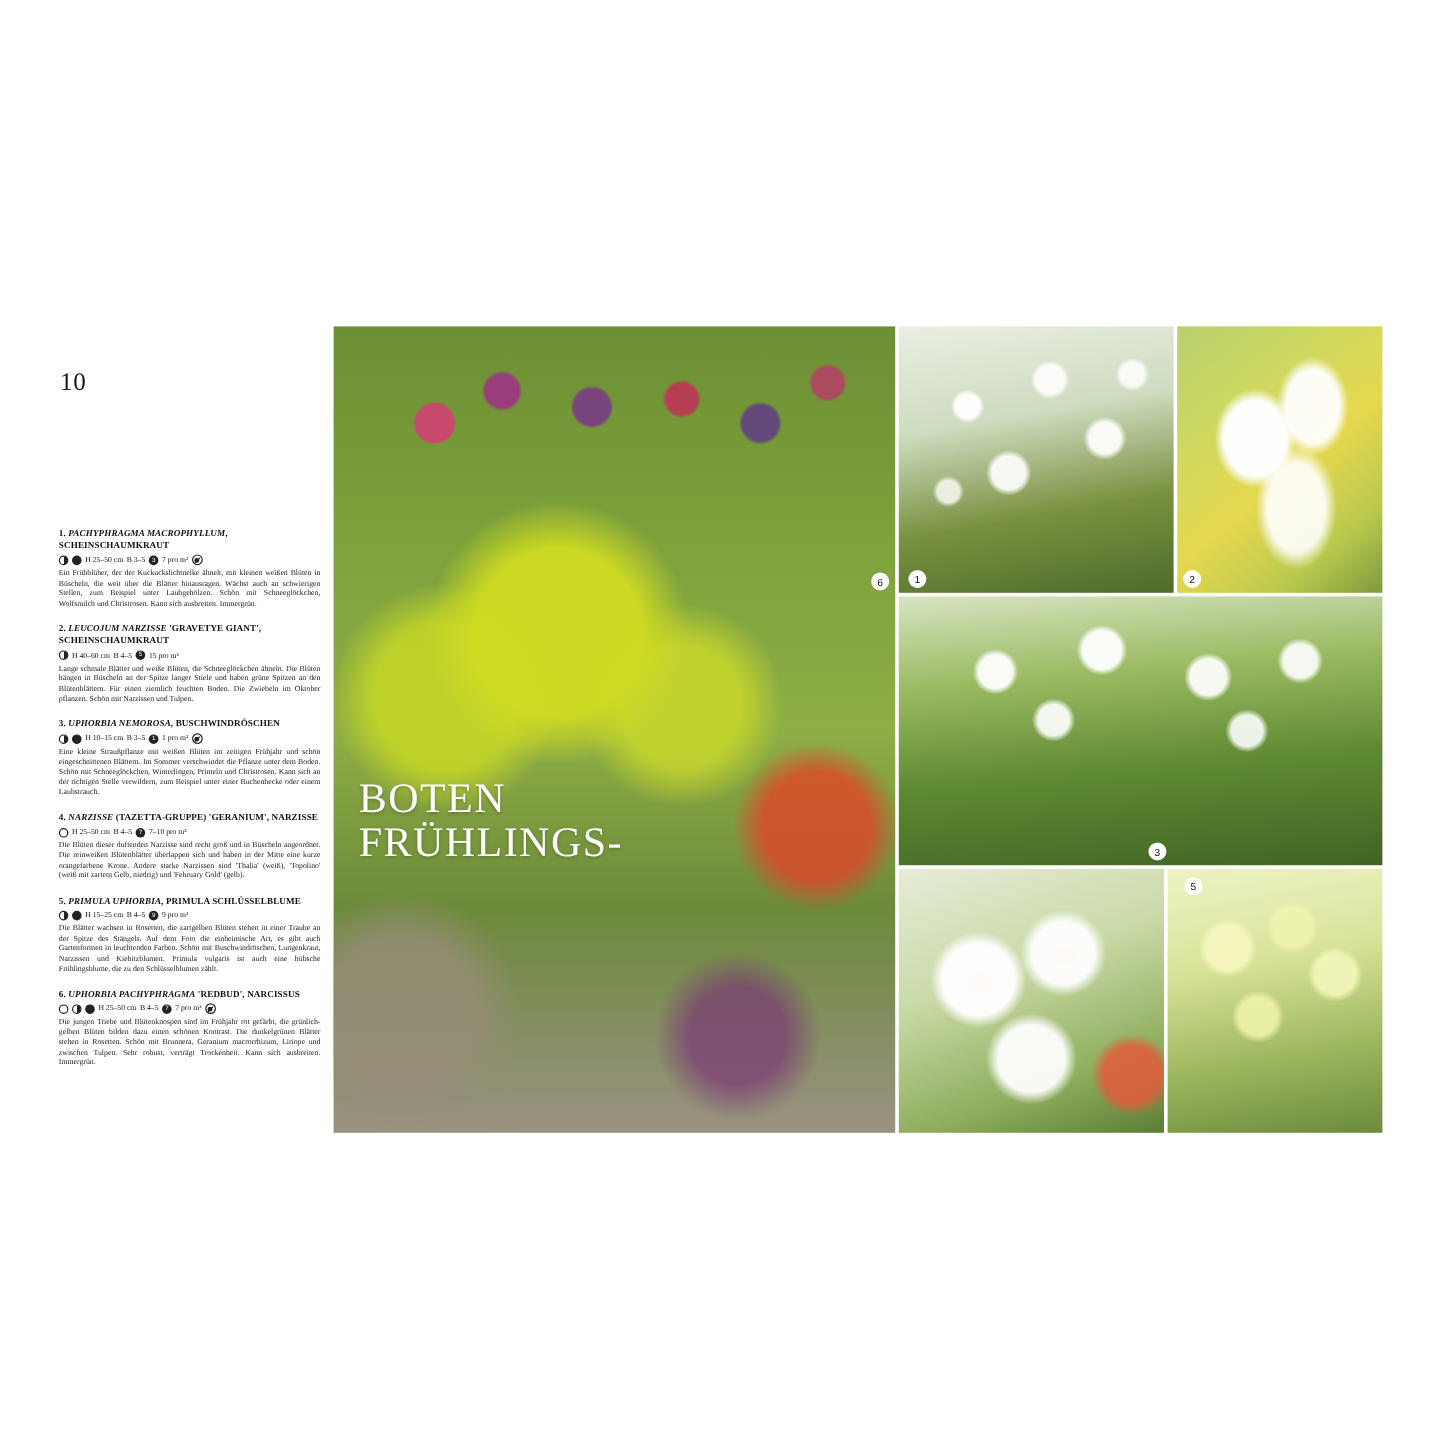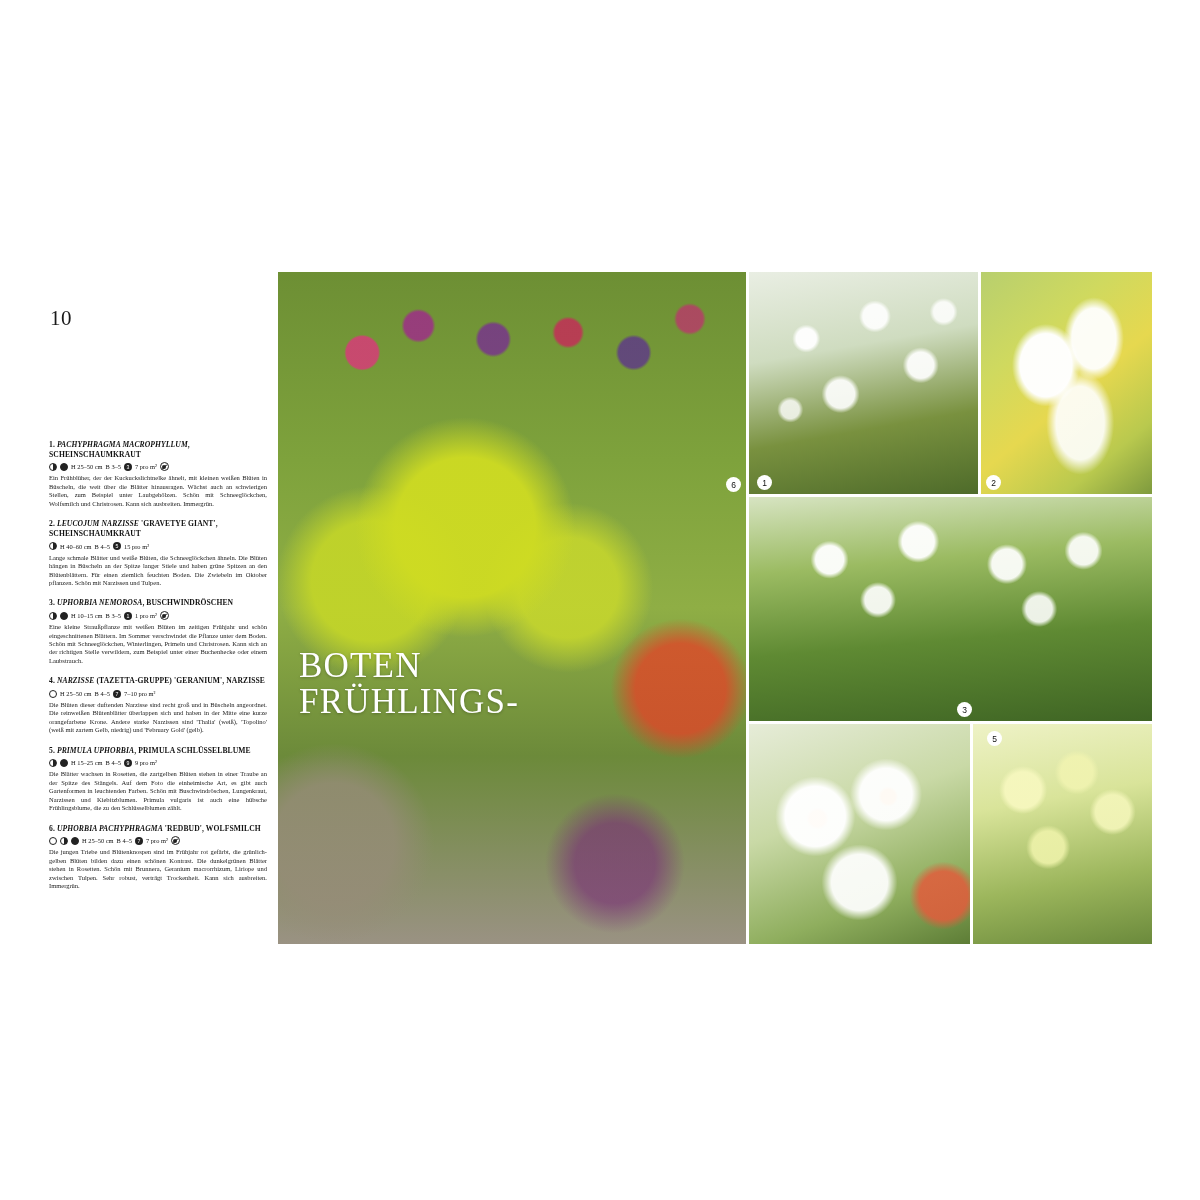--- a/index.html
+++ b/index.html
@@ -309,21 +309,21 @@
         <span class="sun full"></span>
         <span class="measure">H 15–25 cm</span>
         <span class="measure">B 4–5</span>
         <span class="dotnum">9</span>
         <span class="measure">9 pro m²</span>
       </div>
       <div class="entry-body">Die Blätter wachsen in Rosetten, die zartgelben Blüten stehen in einer Traube an der Spitze des Stängels. Auf dem Foto die einheimische Art, es gibt auch Gartenformen in leuchtenden Farben. Schön mit Buschwindröschen, Lungenkraut, Narzissen und Kiebitzblumen. Primula vulgaris ist auch eine hübsche Frühlingsblume, die zu den Schlüsselblumen zählt.</div>
     </div>
 
     <div class="entry">
-      <div class="entry-title"><span>6. </span><span class="ital">UPHORBIA PACHYPHRAGMA</span><span> 'REDBUD', WOLFSMILCH</span></div>
+      <div class="entry-title"><span>6. </span><span class="ital">UPHORBIA PACHYPHRAGMA</span><span> 'REDBUD', NARCISSUS</span></div>
       <div class="icons">
         <span class="sun"></span>
         <span class="sun half"></span>
         <span class="sun full"></span>
         <span class="measure">H 25–50 cm</span>
         <span class="measure">B 4–5</span>
         <span class="dotnum">7</span>
         <span class="measure">7 pro m²</span>
         <span class="spread-icon"></span>
       </div>

